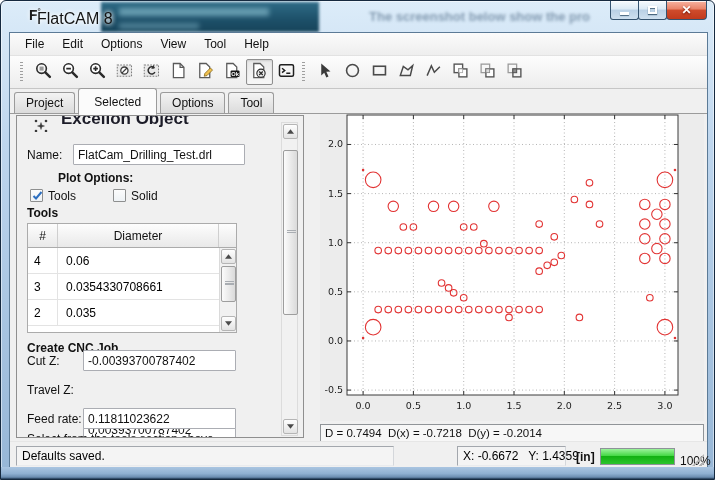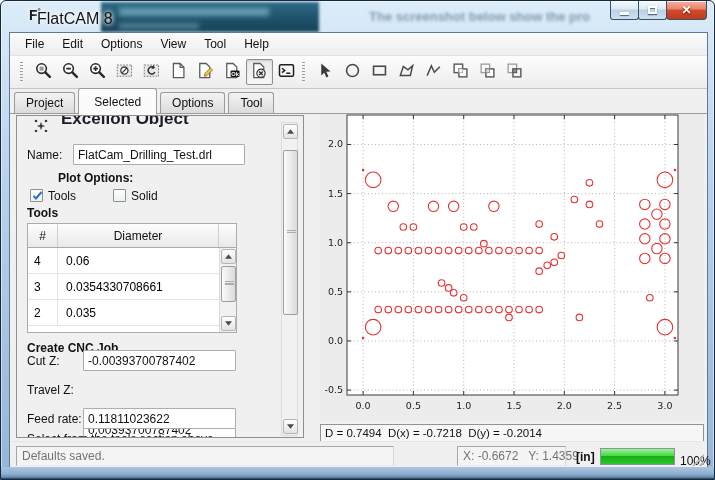--- a/index.html
+++ b/index.html
@@ -104,21 +104,21 @@
   .hint { position:absolute; left:10px; top:316px; font-size:12px; color:#111; }
   
   .canvas-area { position:absolute; left:310px; top:81px; width:384px; height:307px; background:#ececec; }
   .readout { position:absolute; left:310px; top:391px; width:384px; height:18px;
     border:1px solid #909498; background:#f7f7f7; font-size:11.5px; color:#111;
     display:flex; align-items:center; padding-left:4px; white-space:pre; }
   
   .statusbar { position:absolute; left:0; bottom:0; width:100%; height:28px; background:#f0f0f0;
     border-top:1px solid #e6e6e6; }
   .sunken { position:absolute; border:1px solid #a3a7ad; border-bottom-color:#e9ebee; border-right-color:#d4d7db;
-    background:#f4f4f4; display:flex; align-items:center; padding-left:5px; font-size:12px; color:#737373; white-space:pre; }
+    background:#f4f4f4; display:flex; align-items:center; padding-left:5px; font-size:12px; color:#000000; white-space:pre; }
   .status-msg { left:6px; top:4px; width:378px; height:20px; }
   .coords { left:447px; top:4px; width:109px; height:20px; }
   .units { position:absolute; left:566px; top:8px; font-size:12px; font-weight:bold; color:#111; }
   .progress-track { position:absolute; left:590px; top:6px; width:75px; height:17px;
     border:1px solid #8e9299; background:#e8e8e8; }
   .progress-fill { height:100%; background:linear-gradient(180deg,#9bf39b 0%,#46d846 45%,#13b113 50%,#2cc42c 100%); }
   .progress-label { position:absolute; left:670px; top:12px; font-size:12px; color:#111; }
   .resize-grip { position:absolute; right:3px; bottom:3px; width:12px; height:12px;
     background-image:repeating-linear-gradient(135deg,transparent 0 3px,#b3b3b3 3px 5px); clip-path:polygon(100% 0,100% 100%,0 100%); }
   

